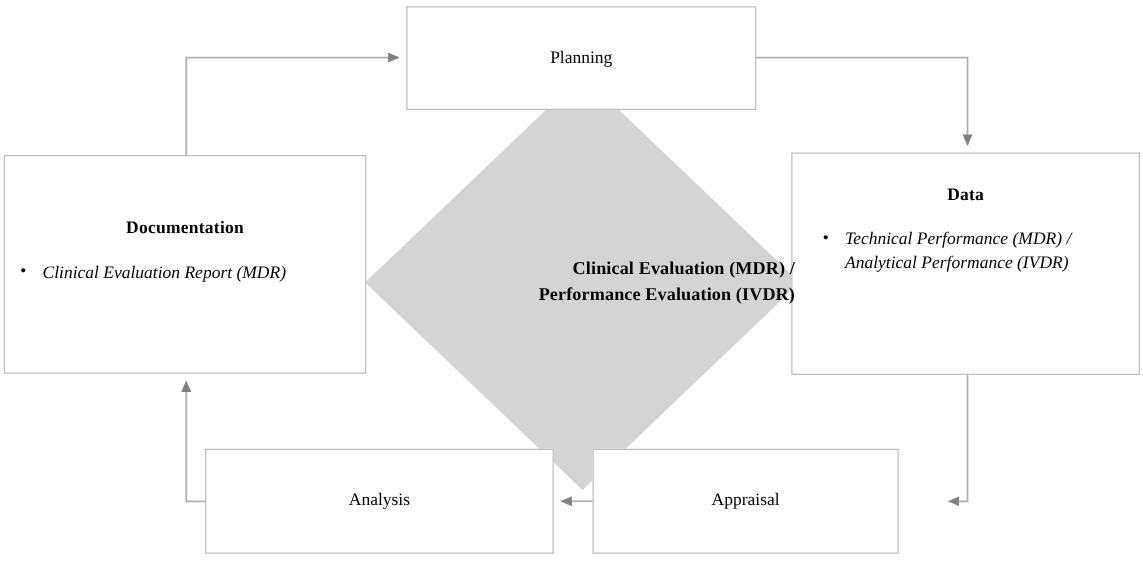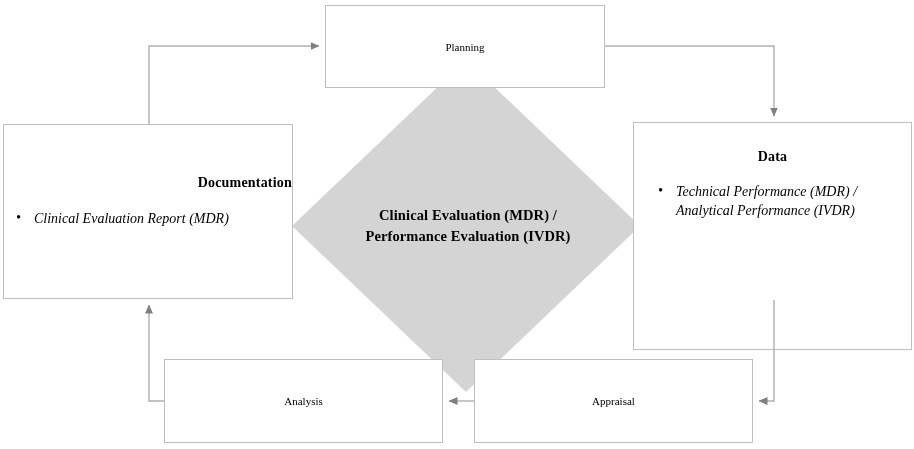--- a/index.html
+++ b/index.html
@@ -24,21 +24,21 @@
     position: absolute;
     left: 0; top: 0;
     width: 914px; height: 449px;
     z-index: 1;
   }
   .diamond-label {
     position: absolute;
     left: 300px;
     top: 205px;
     width: 336px;
-    text-align: center;
+    text-align: right;
     font-size: 14.5px;
     font-weight: bold;
     line-height: 1.45;
     z-index: 3;
     letter-spacing: .1px;
   }
 
   
   .node {
     position: absolute;
@@ -46,21 +46,21 @@
     border: 1px solid #bfbfbf;
     box-sizing: border-box;
     z-index: 2;
   }
   .node-center-label {
     position: absolute;
     left: 0; right: 0;
     top: 50%;
     transform: translateY(-50%);
     text-align: center;
-    font-size: 11px;
+    font-size: 14px;
   }
   .node-title {
     text-align: center;
     font-size: 14px;
     font-weight: bold;
     letter-spacing: .2px;
   }
   ul.node-list {
     margin: 0;
     padding: 0;
@@ -78,25 +78,25 @@
     content: "\2022";
     position: absolute;
     left: 4px;
     top: -1px;
     font-size: 14px;
   }
 
   
   #node-planning    { left: 325px; top: 5px;   width: 280px; height: 83px; }
   #node-documentation { left: 3px;   top: 124px; width: 290px; height: 175px; }
-  #node-data        { left: 633px; top: 122px; width: 279px; height: 228px; }
+  #node-data        { left: 633px; top: 122px; width: 279px; height: 178px; }
   #node-analysis    { left: 164px; top: 359px; width: 279px; height: 84px; padding-left: 24px; }
-  #node-appraisal   { left: 474px; top: 359px; width: 279px; height: 84px; }
+  #node-appraisal   { left: 474px; top: 359px; width: 245px; height: 84px; }
 
-  #node-documentation .node-title { margin-top: 50px; text-align: right; }
+  #node-documentation .node-title { margin-top: 50px; }
   #node-documentation ul.node-list { margin-top: 18px; margin-left: 8px; }
 
   #node-data .node-title { margin-top: 26px; }
   #node-data ul.node-list { margin-top: 17px; margin-left: 20px; }
 
   
   .connectors {
     position: absolute;
     left: 0; top: 0;
     width: 914px; height: 449px;

